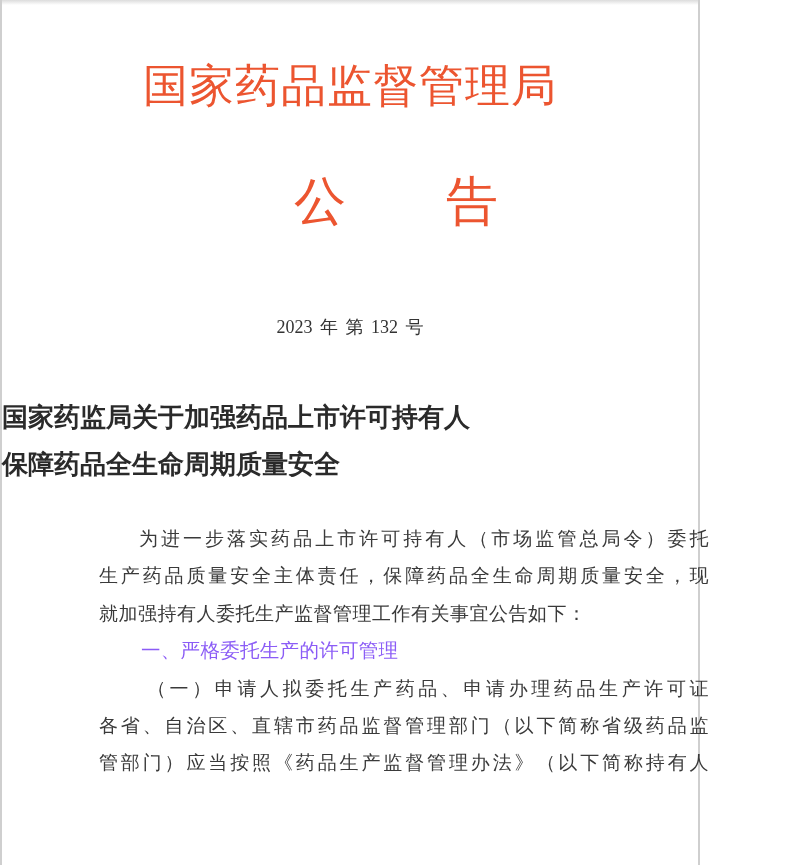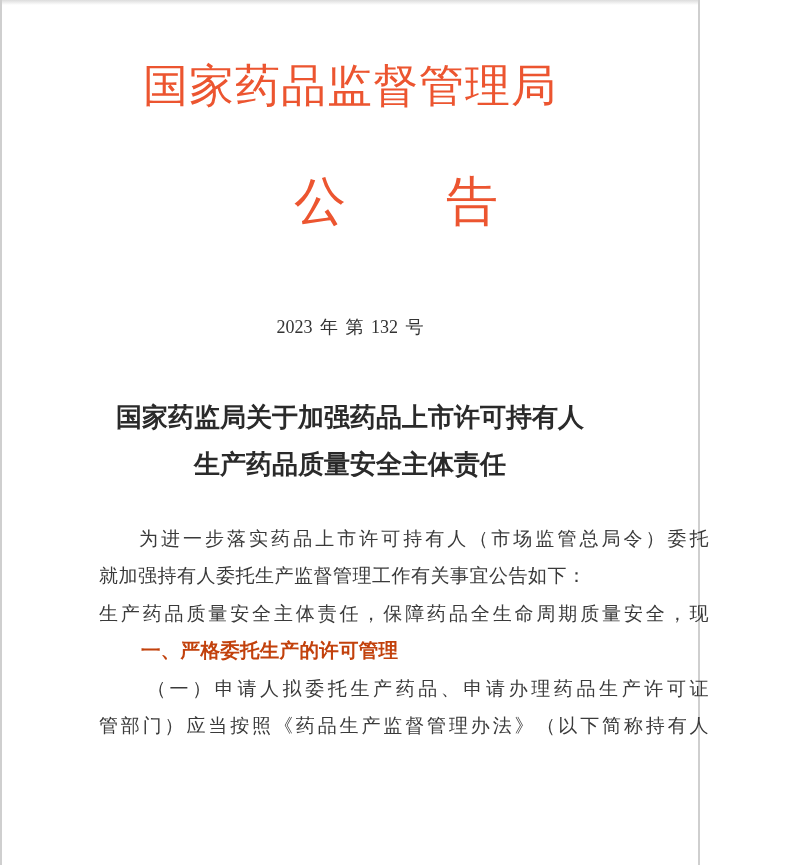--- a/index.html
+++ b/index.html
@@ -60,21 +60,21 @@
       font-family: Liberation Serif, serif;
       font-size: 18px;
       line-height: 24px;
       color: #333333;
       word-spacing: 3px;
     }
     .doc-title {
       position: absolute;
       left: 0; right: 0;
       top: 394px;
-      text-align: center;
+      text-align: left;
       font-family: "DejaVu Serif", "Liberation Serif", serif;
       font-weight: bold;
       font-size: 26px;
       line-height: 47px;
       color: #2a2a2a;
     }
     .doc-title div { white-space: nowrap; }
     .body {
       position: absolute;
       left: 97px;
@@ -89,22 +89,22 @@
       white-space: nowrap;
       height: 37.4px;
       text-align: justify;
       text-align-last: justify;
       letter-spacing: 0.5px;
     }
     .line.indent { padding-left: 40px; }
     .line.last { text-align-last: left; }
     .line.heading {
       padding-left: 42px;
-      font-weight: bold;
-      color: #c2410c;
+      font-weight: normal;
+      color: #8b5cf6;
       font-size: 19.5px;
       text-align-last: left;
       letter-spacing: 0.3px;
     }
     .line.sub { padding-left: 48px; }
   </style>
 </head>
 <body>
 
 <div class="page">
@@ -112,24 +112,25 @@
 
   <div class="agency-title">国家药品监督管理局</div>
 
   <div class="notice-word left">公</div>
   <div class="notice-word right">告</div>
 
   <div class="doc-number">2023 年  第 132 号</div>
 
   <div class="doc-title">
     <div>国家药监局关于加强药品上市许可持有人</div>
-    <div>生产药品质量安全主体责任</div>
+    <div>保障药品全生命周期质量安全</div>
   </div>
 
   <div class="body">
     <div class="line indent">为进一步落实药品上市许可持有人（市场监管总局令）委托</div>
+    <div class="line">生产药品质量安全主体责任，保障药品全生命周期质量安全，现</div>
     <div class="line last">就加强持有人委托生产监督管理工作有关事宜公告如下：</div>
-    <div class="line">生产药品质量安全主体责任，保障药品全生命周期质量安全，现</div>
     <div class="line heading">一、严格委托生产的许可管理</div>
     <div class="line sub">（一）申请人拟委托生产药品、申请办理药品生产许可证</div>
+    <div class="line">各省、自治区、直辖市药品监督管理部门（以下简称省级药品监</div>
     <div class="line">管部门）应当按照《药品生产监督管理办法》（以下简称持有人</div>
   </div>
 </div>
 
 </body></html>

